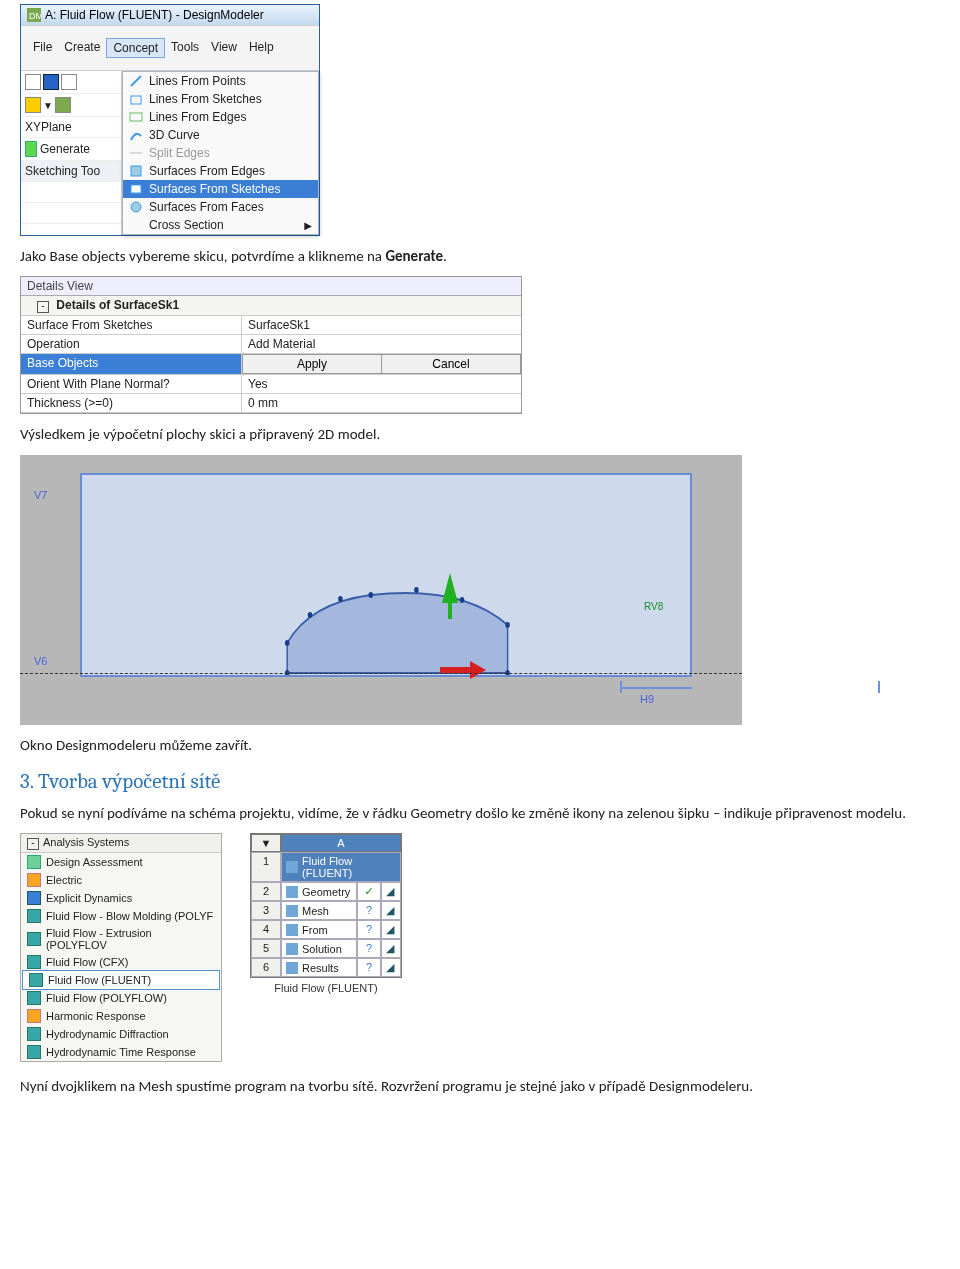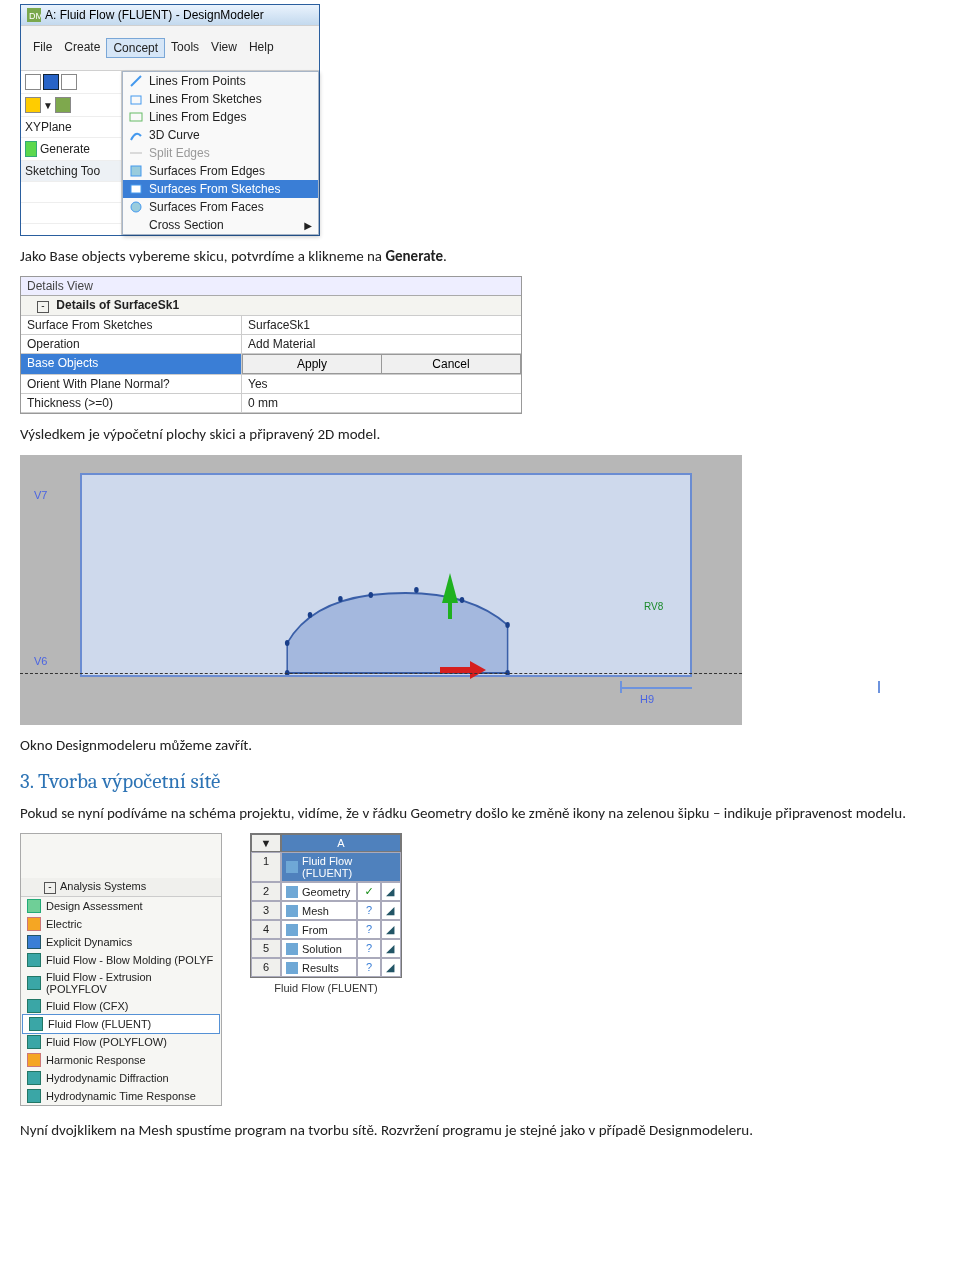--- a/index.html
+++ b/index.html
@@ -99,21 +99,21 @@
   .model2d .lblRV { position:absolute; left:624px; top:146px; color:#1a8a2a; font-size:10px; }
   .model2d .hline { position:absolute; left:0; right:0; top:218px; border-top:1px dashed #333; }
   .model2d .dimline { position:absolute; left:600px; right:50px; top:232px; border-top:2px solid #6d93de;}
   .model2d .dimtick { position:absolute; top:226px; width:2px; height:12px; background:#6d93de;}
   .arrow-g { position:absolute; left:420px; top:118px;}
   .arrow-r { position:absolute; left:420px; top:206px;}
 
   
   .wb-wrap { display:flex; gap:28px; align-items:flex-start; font:11px Tahoma,sans-serif; margin:6px 0 14px 0;}
   .wb-tree { width: 200px; border:1px solid #aaa; background:#f6f6f3; }
-  .wb-tree .hdr { background:#f0f0ed; padding:2px 23px; border-bottom:1px solid #ccc;margin-top:44px;}
+  .wb-tree .hdr { background:#f0f0ed; padding:2px 6px; border-bottom:1px solid #ccc;}
   .wb-tree .hdr .box{display:inline-block;width:10px;height:10px;border:1px solid #555;margin-right:4px;text-align:center;line-height:8px;font-size:10px;}
   .wb-tree .titem { display:flex; align-items:center; gap:5px; padding:2px 6px; }
   .wb-tree .titem.sel { background:#fff; border:1px solid #5591d5; margin:-1px 1px; }
   .wb-tree .tico { width:12px; height:12px; border:1px solid #2a7; background:#6fcf97; }
   .wb-tree .tico.orange{background:#f5a623;border-color:#c77;}
   .wb-tree .tico.blue{background:#3a7ed6;border-color:#256;}
   .wb-tree .tico.teal{background:#3aa6a6;border-color:#276;}
 
   .wb-table { width: 150px; border:1px solid #777; background:#fff;}
   .wb-table .thdr { display:flex; }

